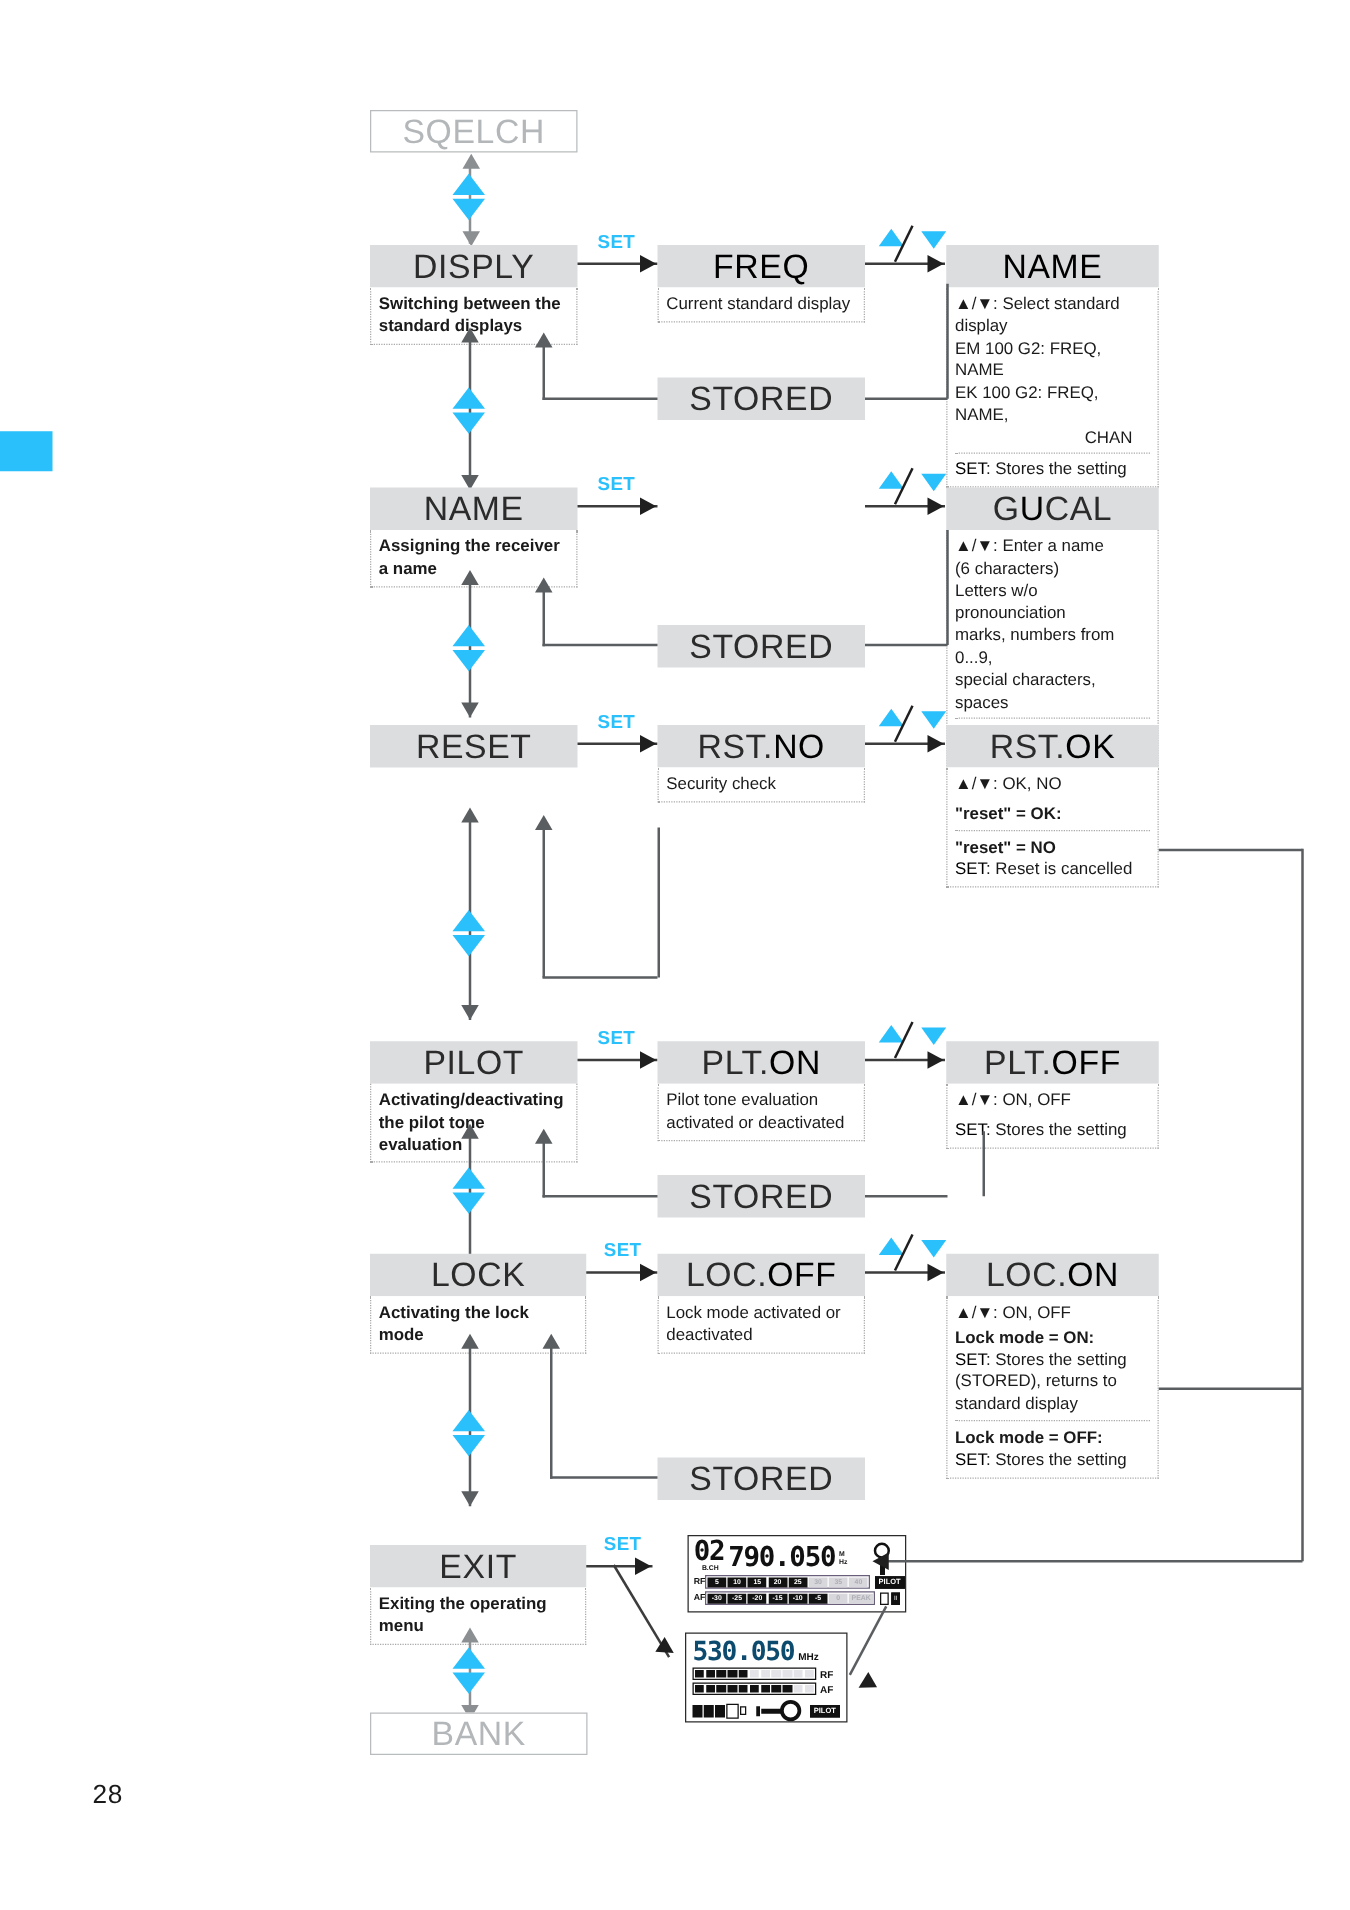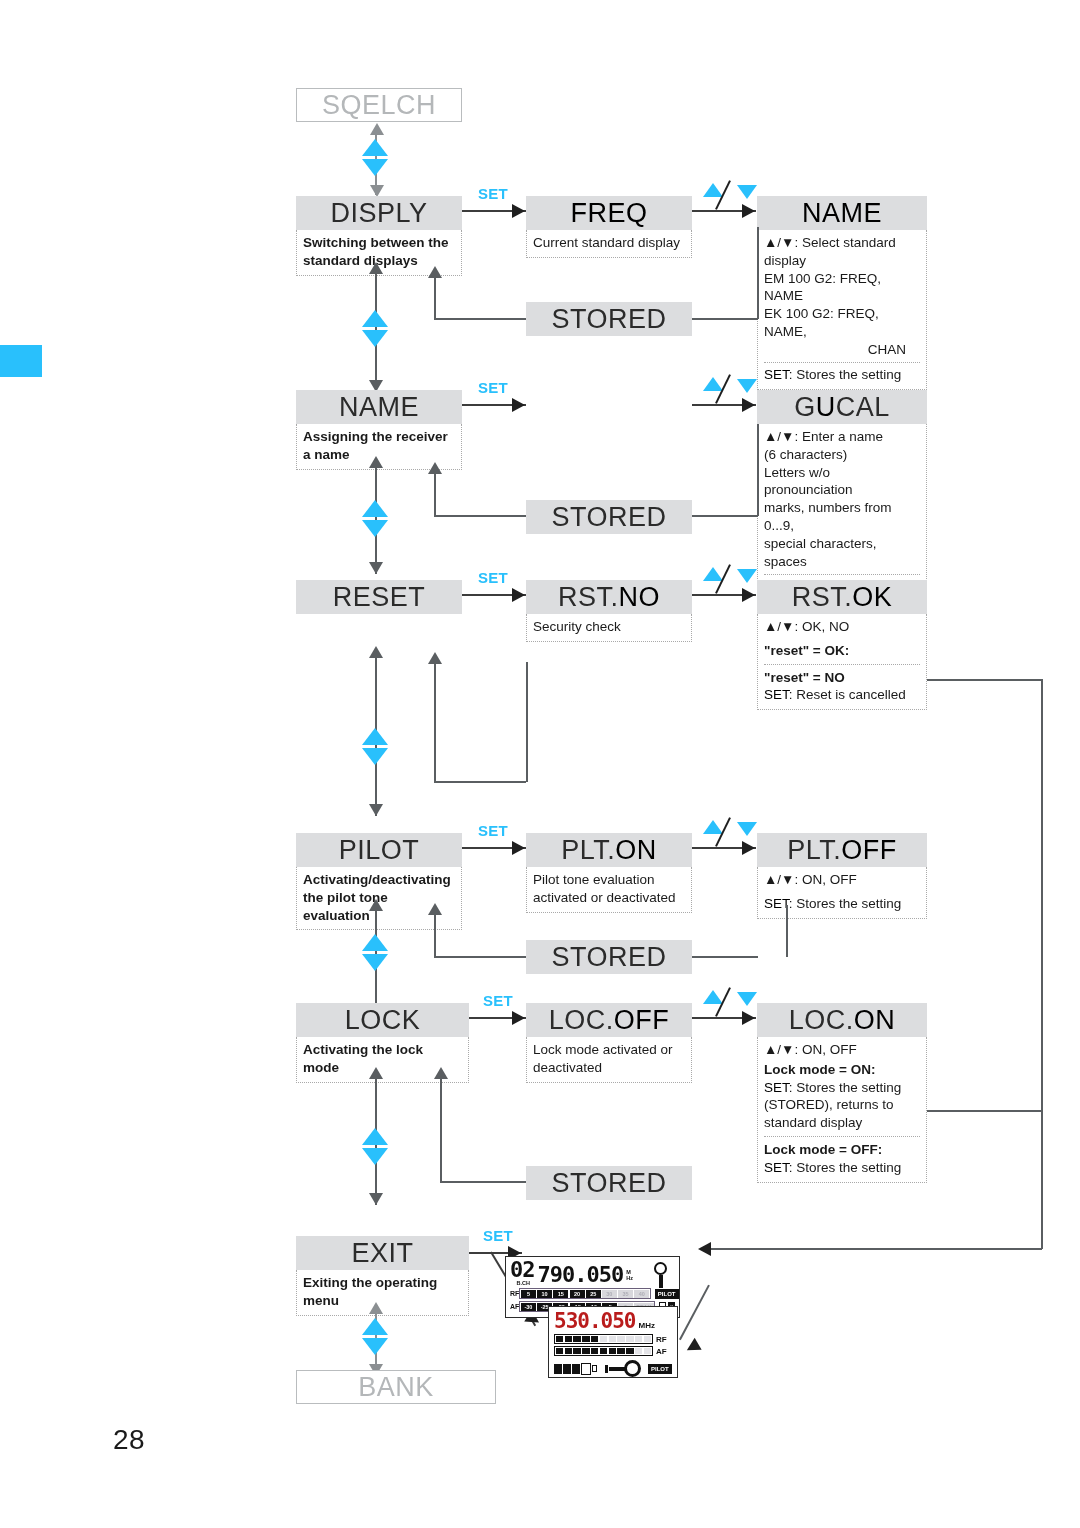--- a/index.html
+++ b/index.html
@@ -4,21 +4,21 @@
 <style>
   html,body{margin:0;padding:0;background:#fff;}
   body{width:1080px;height:1528px;position:relative;
        font-family:"Liberation Sans",sans-serif;color:#1a1a1a;}
   .page{position:absolute;inset:0;}
 
   
   .tab-marker{position:absolute;left:0;top:345px;width:42px;height:32px;background:#29c0fc;}
 
   
-  .page-num{position:absolute;left:74px;top:1424px;font-size:28px;color:#1a1a1a;letter-spacing:.5px;margin-left:39px;}
+  .page-num{position:absolute;left:74px;top:1424px;font-size:21px;color:#1a1a1a;letter-spacing:.5px;}
 
   
   .node{position:absolute;box-sizing:border-box;}
   .node .hdr{background:#dcdddf;height:34px;display:flex;align-items:center;justify-content:center;
              font-size:27px;letter-spacing:.5px;color:#2b2b2b;white-space:nowrap;}
   .node .body{border:1px dotted #a9a9a9;border-top:none;padding:4px 6px 5px 6px;
               font-size:13.5px;line-height:1.32;color:#1a1a1a;background:#fff;}
   .node .body.bold{font-weight:bold;}
 
   
@@ -72,21 +72,21 @@
   .bar-row .lbl{font-size:7px;font-weight:bold;width:12px;color:#111;}
   .cellbox{border:1px solid #6a5f7a;display:flex;}
   .cell{font-size:5.5px;font-weight:bold;color:#fff;background:#111;padding:1px 2px;margin:.6px;min-width:11px;text-align:center;}
   .cell.off{background:#d8d8dc;color:#aeaeb6;}
   .pilotbox{font-size:6px;font-weight:bold;border:1px solid #111;background:#111;color:#fff;padding:1px 2px;}
   .sqbox{width:9px;height:8px;border:1px solid #111;font-size:5px;text-align:center;line-height:8px;}
   .sqbox.on{background:#111;color:#fff;}
   .sqbox.off{background:#fff;color:#c9c9cf;}
 
   .lcd2{width:130px;height:72px;padding:4px 5px;}
-  .lcd2 .digits{font-size:21px;font-weight:bold;letter-spacing:-1px;color:#b91c1c;line-height:1;}
+  .lcd2 .digits{font-size:21px;font-weight:bold;letter-spacing:-1px;color:#0c4a6e;line-height:1;}
   .lcd2 .mhz{font-size:8px;font-weight:bold;color:#111;}
   .lcd2 .bl{display:flex;align-items:center;margin-top:2px;}
   .lcd2 .barwrap{border:1px solid #111;height:8px;display:flex;flex:1;}
   .lcd2 .bseg{flex:1;margin:.7px;background:#111;}
   .lcd2 .bseg.off{background:#e4e4e8;}
   .lcd2 .bl .tag{font-size:8px;font-weight:bold;margin-left:3px;width:16px;color:#111;}
   .lcd2 .batt{display:flex;align-items:center;}
   .lcd2 .batt .b{width:8px;height:10px;background:#111;margin-right:1px;}
   .lcd2 .batt .b.off{background:#fff;border:1px solid #111;}
   .lcd2 .batt .tip{width:3px;height:5px;background:#fff;border:1px solid #111;}
@@ -384,21 +384,21 @@
     <div class="hdr">EXIT</div>
     <div class="body bold">Exiting the operating menu</div>
   </div>
   <div class="setlbl" style="left:483px;top:1227px;">SET</div>
   <div class="h-line" style="left:469px;top:1252px;width:53px;"></div>
   <div class="ar right" style="left:508px;top:1246px;"></div>
 
   <div class="v-line" style="left:490px;top:1252px;width:2px;height:86px;transform:rotate(-31deg);transform-origin:top center;"></div>
   <div class="ar right" style="left:527px;top:1312px;transform:rotate(32deg);"></div>
 
-  <div class="lcd lcd1" style="left:505px;top:1228px;margin-top:28px;">
+  <div class="lcd lcd1" style="left:550px;top:1228px;">
     <div class="row1">
       <div style="display:flex;flex-direction:column;align-items:center;">
         <span class="digits seg">02</span>
         <span class="bch">B.CH</span>
       </div>
       <span class="digits seg" style="margin-left:3px;">790.050</span>
       <div class="mhz" style="margin-bottom:4px;">
         <div>M</div>
         <div>Hz</div>
       </div>
@@ -502,15 +502,15 @@
   <div class="ar left" style="left:686px;top:1340px;transform:rotate(-30deg);"></div>
 
   <div class="v-line grey" style="left:375px;top:1312px;height:62px;"></div>
   <div class="ar up g" style="left:369px;top:1302px;"></div>
   <div class="ar down g" style="left:369px;top:1364px;"></div>
   <div class="updown" style="left:362px;top:1318px;">
       <i class="u"></i>
       <i class="d"></i>
     </div>
 
-  <div class="ghost" style="left:296px;top:1370px;width:200px;">BANK</div>
+  <div class="ghost" style="left:296px;top:1370px;width:174px;">BANK</div>
 
 </div>
 
 </body></html>

